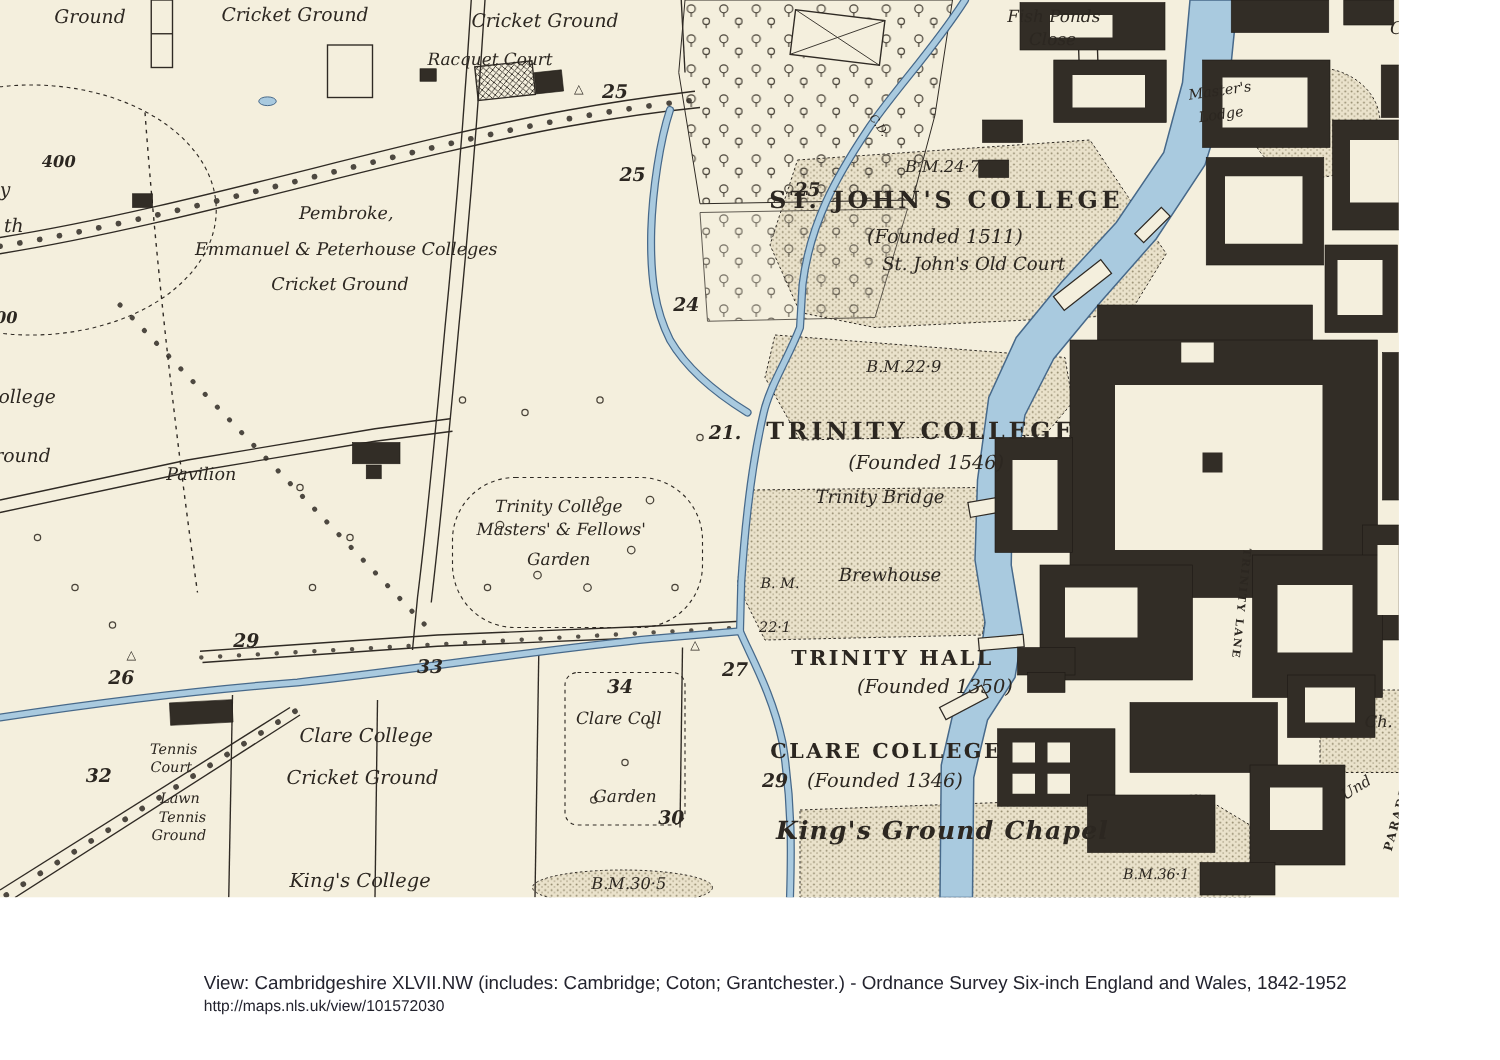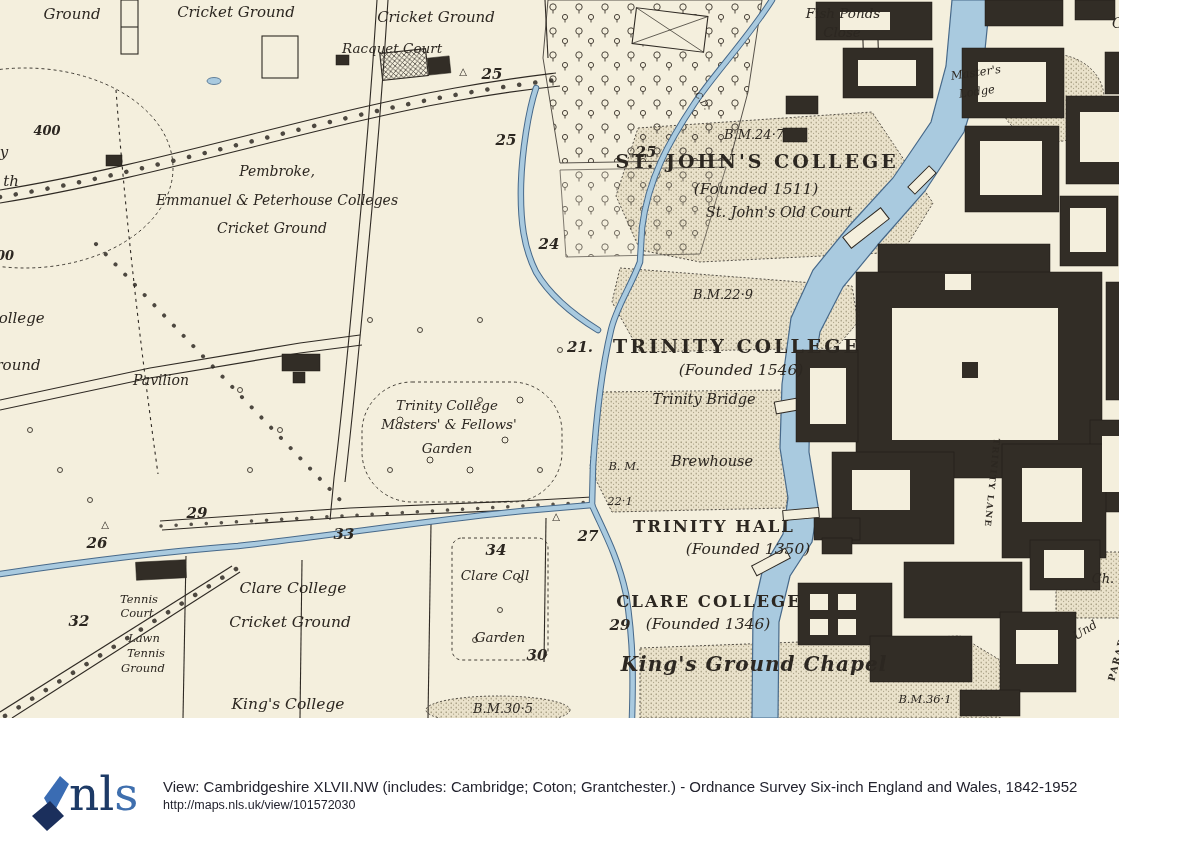--- a/index.html
+++ b/index.html
@@ -332,26 +332,19 @@
         <div class="lbl it" style="left: 1085px; top: 630px; font-size: 12px; transform: translate(-50%, -50%) rotate(-32deg);">Und</div>
         <div class="lbl street" style="left: 1118px; top: 655px; transform: translate(-50%, -50%) rotate(-75deg);">PARADE</div>
         <div class="lbl frak" style="left: 754px; top: 664px; transform: translate(-50%, -50%);">King's Ground Chapel</div>
         <div class="lbl itlg" style="left: 288px; top: 705px; transform: translate(-50%, -50%);">King's College</div>
         <div class="lbl bm" style="left: 503px; top: 708px; font-size: 13px; transform: translate(-50%, -50%);">B.M.30·5</div>
         <div class="lbl bm" style="left: 925px; top: 700px; transform: translate(-50%, -50%);">B.M.36·1</div>
       </div>
   </div>
 
   <div class="footer">
-    <div class="logo">
-      <svg width="140" height="75" viewBox="0 0 140 75">
-        <polygon points="14,30 30,8 39,16 23,46" fill="#3a6cb3"></polygon>
-        <polygon points="2,48 20,33 34,48 17,63" fill="#1b2f5c"></polygon>
-      </svg>
-      <div class="nls-text"><span class="nls-nl">nl</span><span class="nls-s">s</span></div>
-    </div>
     <div class="credit">
       <div class="l1">View: Cambridgeshire XLVII.NW (includes: Cambridge; Coton; Grantchester.) - Ordnance Survey Six-inch England and Wales, 1842-1952</div>
       <div class="l2">http://maps.nls.uk/view/101572030</div>
     </div>
   </div>
 
 </div>
 
 </body></html>

